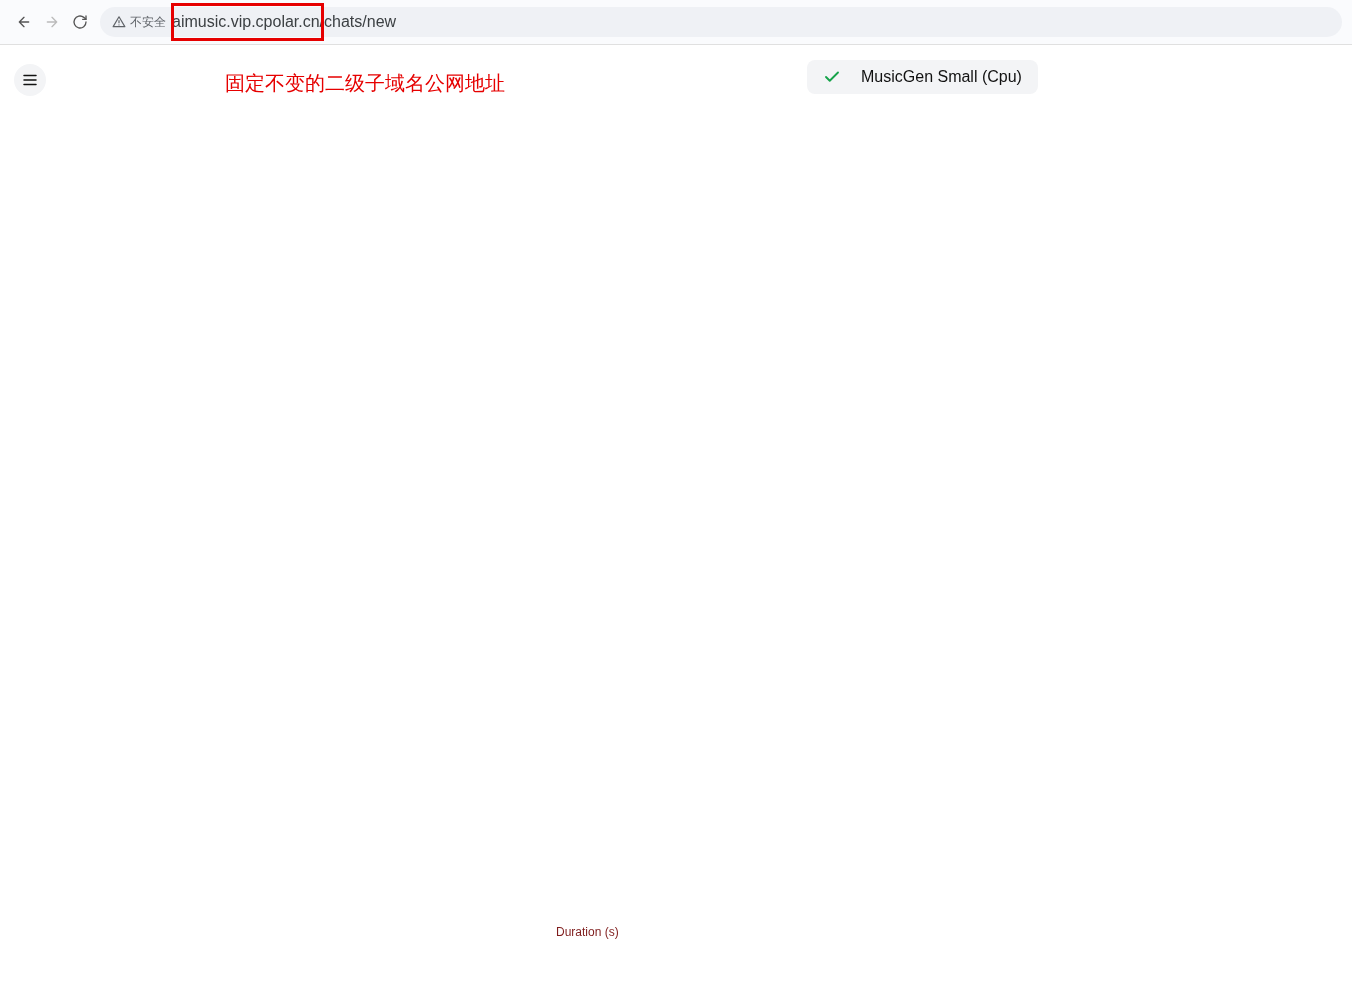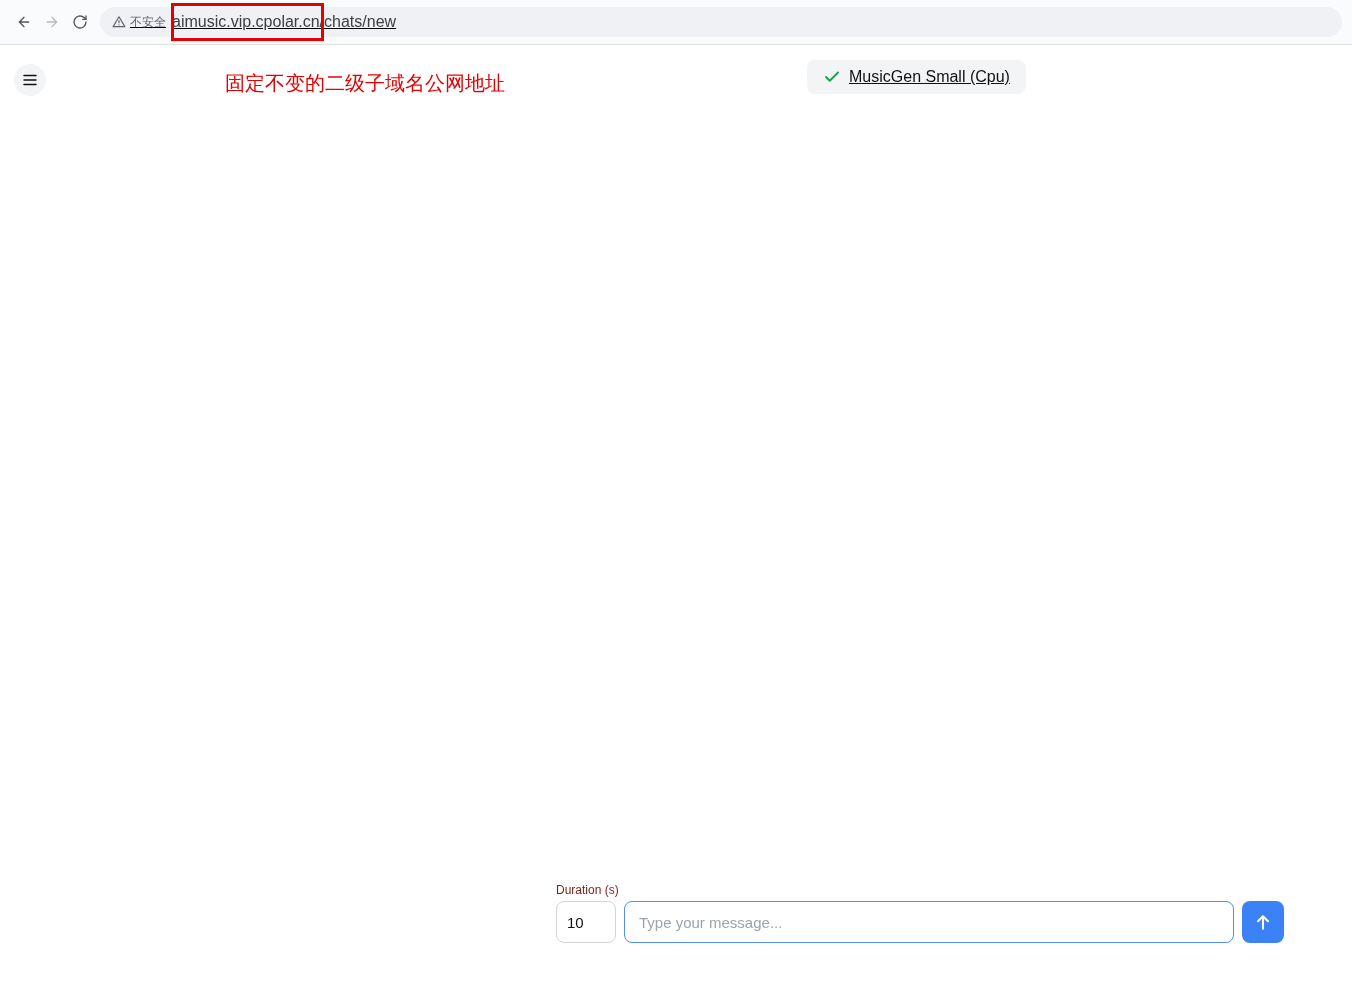--- a/index.html
+++ b/index.html
@@ -16,21 +16,20 @@
       position: relative;
     }
     
     .browser-bar {
       height: 45px;
       background: #fafbfd;
       border-bottom: 1px solid #e0e0e0;
       display: flex;
       align-items: center;
       padding: 0 10px;
-      text-decoration: underline;
     }
     .nav-btn {
       width: 28px;
       height: 28px;
       display: flex;
       align-items: center;
       justify-content: center;
       border-radius: 50%;
       color: #555;
     }
@@ -96,24 +95,23 @@
     }
     .model-badge {
       position: absolute;
       left: 807px;
       top: 0;
       background: #f3f4f6;
       border-radius: 8px;
       padding: 8px 16px;
       display: flex;
       align-items: center;
-      gap: 8px;
+      gap: 20px;
       font-size: 16px;
       color: #111;
-      text-decoration: underline;
     }
     
     .bottom-area {
       position: absolute;
       bottom: 48px;
       left: 556px;
       width: 728px;
     }
     .duration-label {
       font-size: 12px;
@@ -205,22 +203,13 @@
   <div class="model-badge">
     <svg width="18" height="18" viewBox="0 0 24 24">
         <path d="M4 12l5 5L20 6" stroke="#16a34a" stroke-width="2.5" fill="none" stroke-linecap="round" stroke-linejoin="round"></path>
       </svg>
     <span>MusicGen Small (Cpu)</span>
   </div>
 </div>
 
 <div class="bottom-area">
   <div class="duration-label">Duration (s)</div>
-  <div class="input-row">
-    <input class="duration-input" type="text" value="10" style="">
-    <input class="message-input" type="text" placeholder="Type your message..." style="">
-    <div class="send-btn">
-      <svg width="20" height="20" viewBox="0 0 24 24">
-          <path d="M12 20V5m-6 6l6-6 6 6" stroke="#fff" stroke-width="2.5" fill="none" stroke-linecap="round" stroke-linejoin="round"></path>
-        </svg>
-    </div>
-  </div>
 </div>
 
 </body></html>

